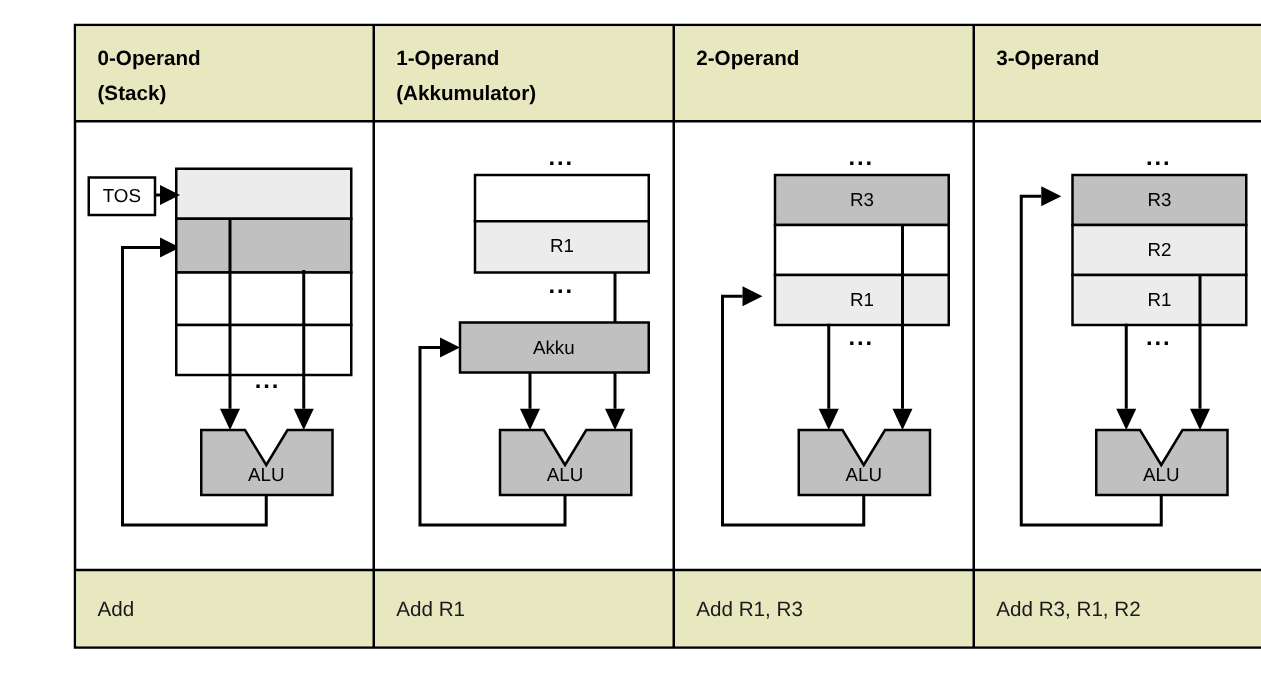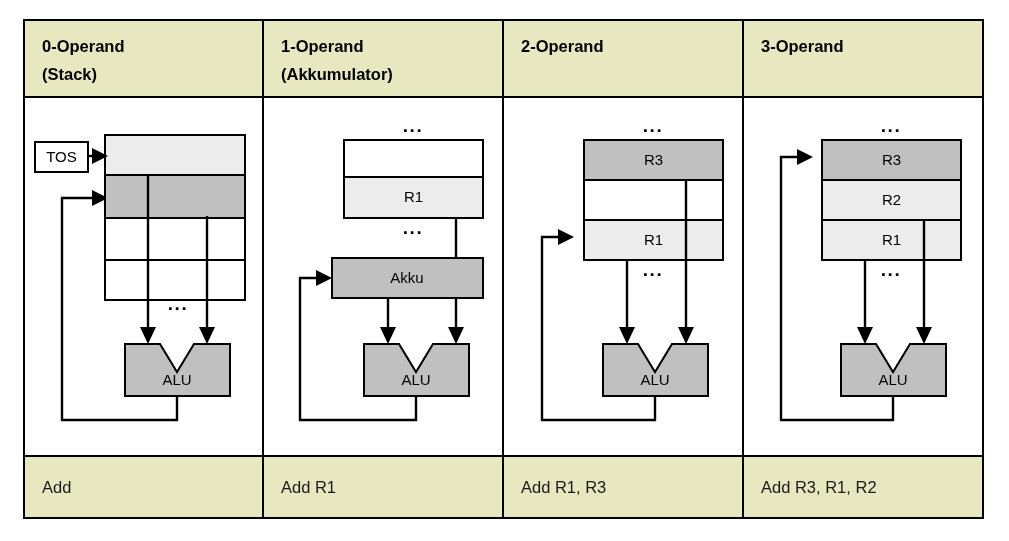--- a/index.html
+++ b/index.html
@@ -10,20 +10,21 @@
   body {
     width: 1009px;
     height: 541px;
     font-family: "Liberation Sans", sans-serif;
     overflow: hidden;
   }
   #root {
     position: relative;
     width: 860px;
     height: 541px;
+    margin-left: 36px;
   }
   svg.diagram-svg {
     display: block;
   }
   .hdr-text {
     font-family: "Liberation Sans", sans-serif;
     font-size: 16.5px;
     font-weight: bold;
     fill: #000000;
   }

